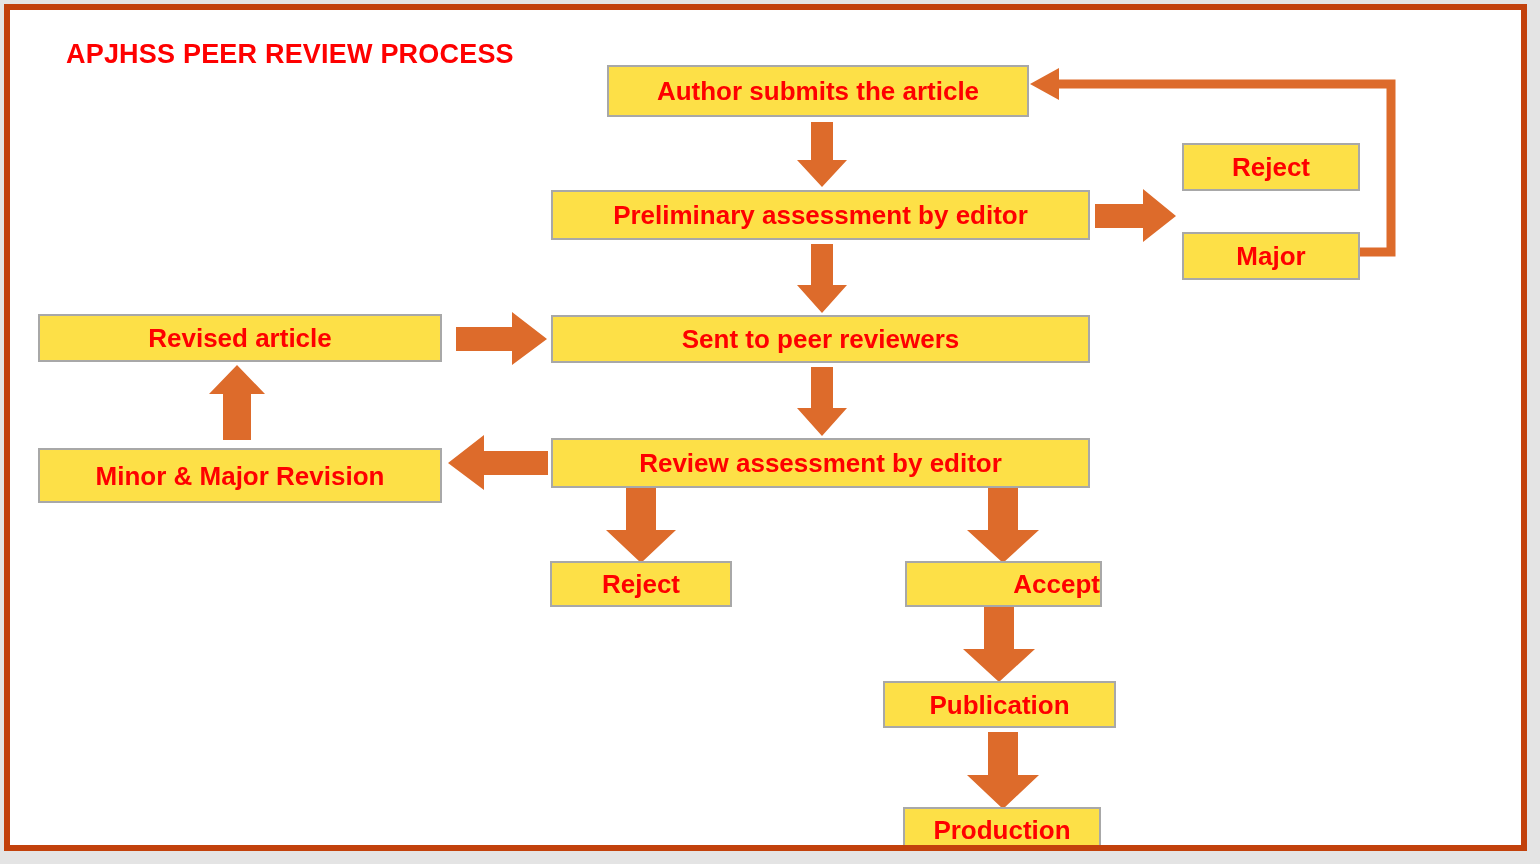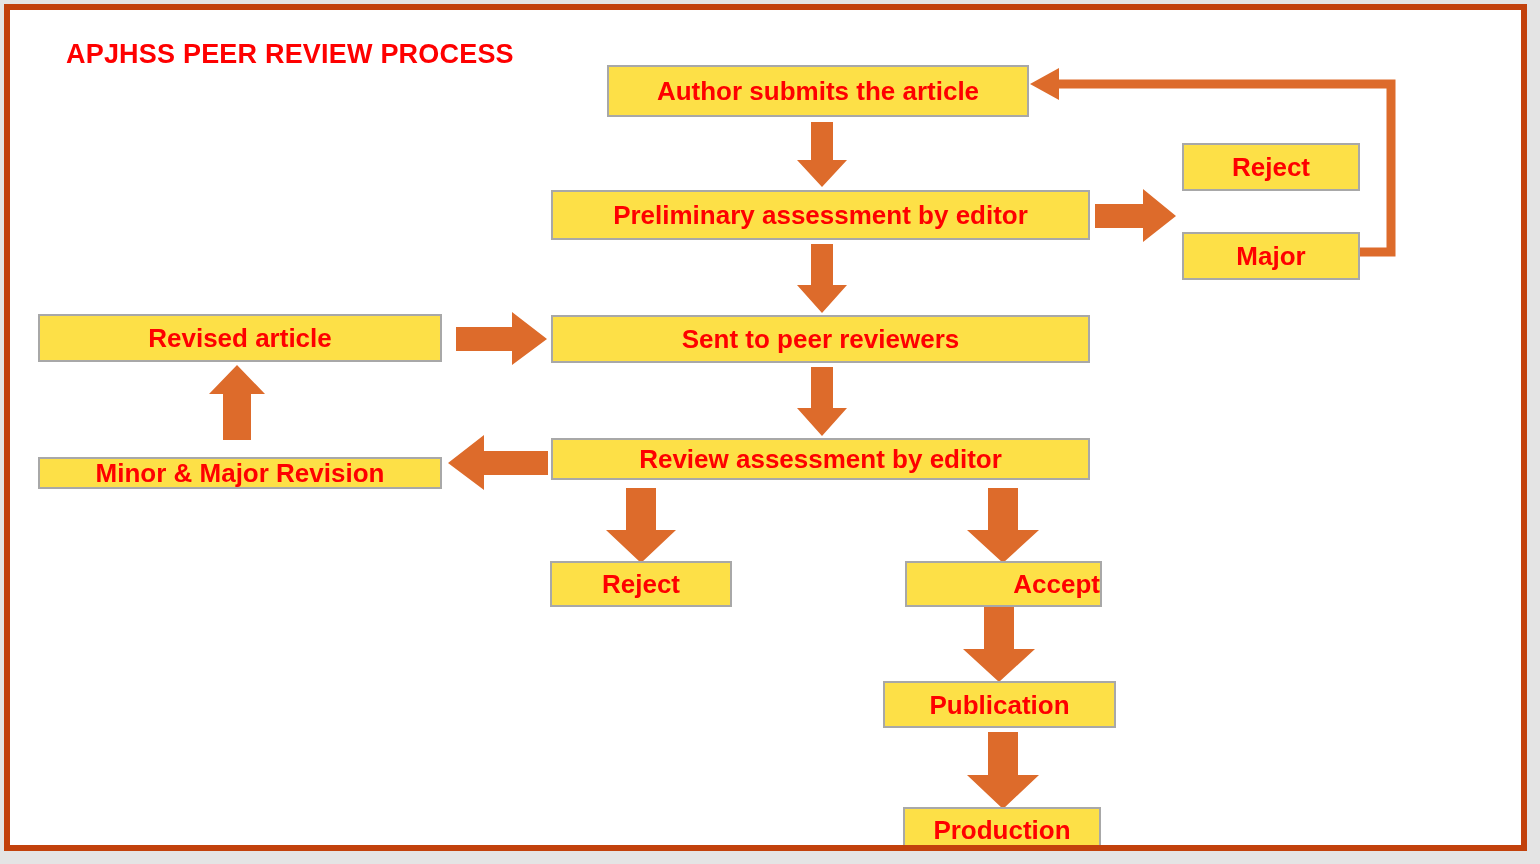--- a/index.html
+++ b/index.html
@@ -126,37 +126,37 @@
     </div>
 
     <div class="node" style="left:541px; top:180px; width:539px; height:50px;">
       <span>Preliminary assessment by editor</span>
     </div>
 
     <div class="node" style="left:541px; top:305px; width:539px; height:48px;">
       <span>Sent to peer reviewers</span>
     </div>
 
-    <div class="node" style="left:541px; top:428px; width:539px; height:42px;">
+    <div class="node" style="left:541px; top:428px; width:539px; height:50px;">
       <span>Review assessment by editor</span>
     </div>
 
     <div class="node" style="left:1172px; top:133px; width:178px; height:48px;">
       <span>Reject</span>
     </div>
 
     <div class="node" style="left:1172px; top:222px; width:178px; height:48px;">
       <span>Major</span>
     </div>
 
     <div class="node" style="left:28px; top:304px; width:404px; height:48px;">
       <span>Revised article</span>
     </div>
 
-    <div class="node" style="left:28px; top:447px; width:404px; height:32px;">
+    <div class="node" style="left:28px; top:438px; width:404px; height:55px;">
       <span>Minor &amp; Major Revision</span>
     </div>
 
     <div class="node" style="left:540px; top:551px; width:182px; height:46px;">
       <span>Reject</span>
     </div>
 
     <div class="node" style="left:895px; top:551px; width:197px; height:46px;justify-content:flex-end;">
       <span>Accept</span>
     </div>

